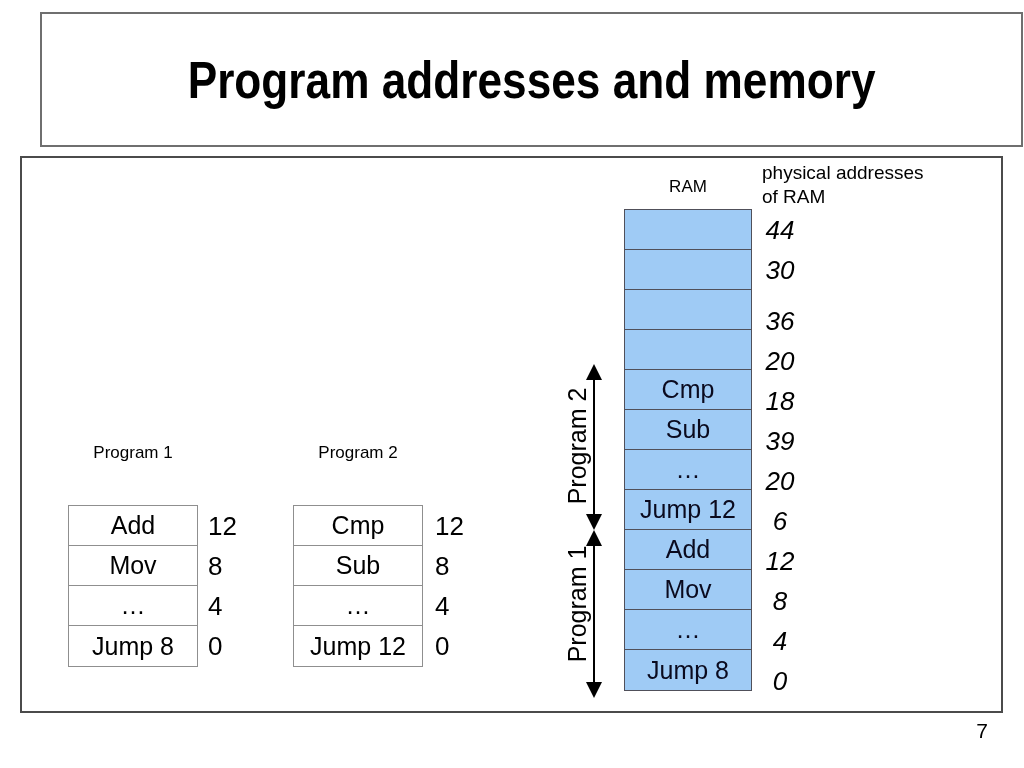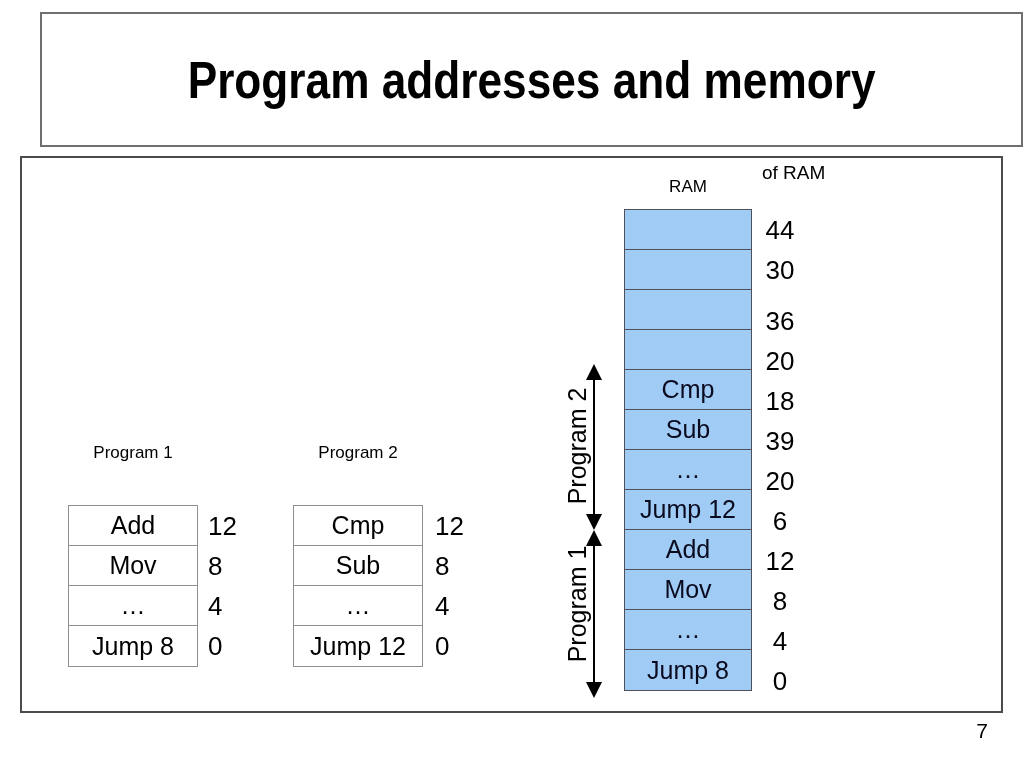--- a/index.html
+++ b/index.html
@@ -53,21 +53,21 @@
     font-size:25px;color:var(--cell-text,#0A0A1E);
     background:var(--ram-cell-fill,#9FCBF5);
   }
   .ramtable .rrow:last-child{border-bottom:none;}
 
   
   .addr{
     height:40px;display:flex;align-items:center;
     font-size:26px;
   }
-  .addr.centered{justify-content:center;}
+  .addr.centered{justify-content:center;font-style:italic;}
 
   
   .note{font-size:19px;line-height:24px;}
 
   
   .vlabel{
     width:150px;height:26px;transform:rotate(-90deg);transform-origin:center;
     text-align:center;font-size:25px;line-height:26px;white-space:nowrap;
   }
 
@@ -123,20 +123,21 @@
 </div>
 <div class="abs" style="left:435px;top:506px;">
   <div class="addr">12</div>
   <div class="addr">8</div>
   <div class="addr">4</div>
   <div class="addr">0</div>
 </div>
 
 <div class="abs lbl center" style="left:624px;top:172px;width:128px;">RAM</div>
 <div class="abs note" style="left:762px;top:161px;width:200px;">
+  <div>physical addresses</div>
   <div>of RAM</div>
 </div>
 
 <div class="abs ramtable">
   <div class="rrow">
       <span></span>
     </div>
   <div class="rrow">
       <span></span>
     </div>

